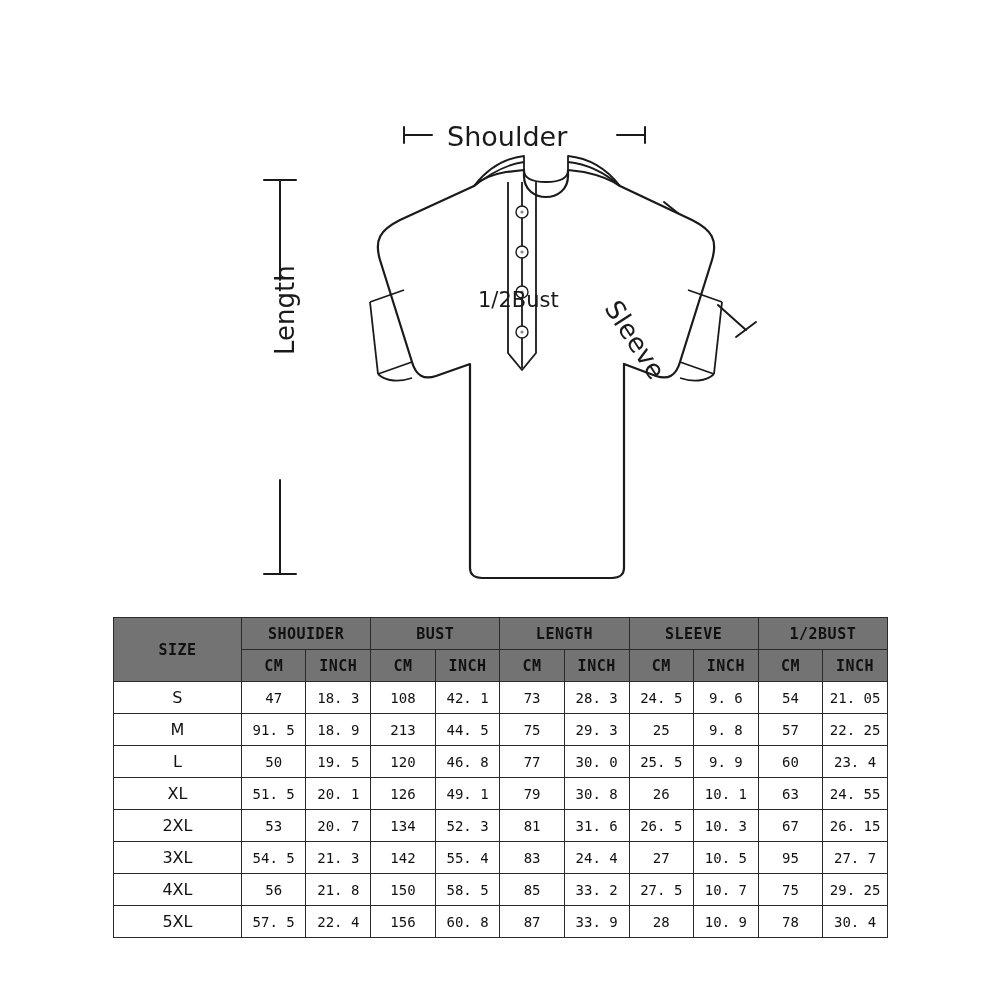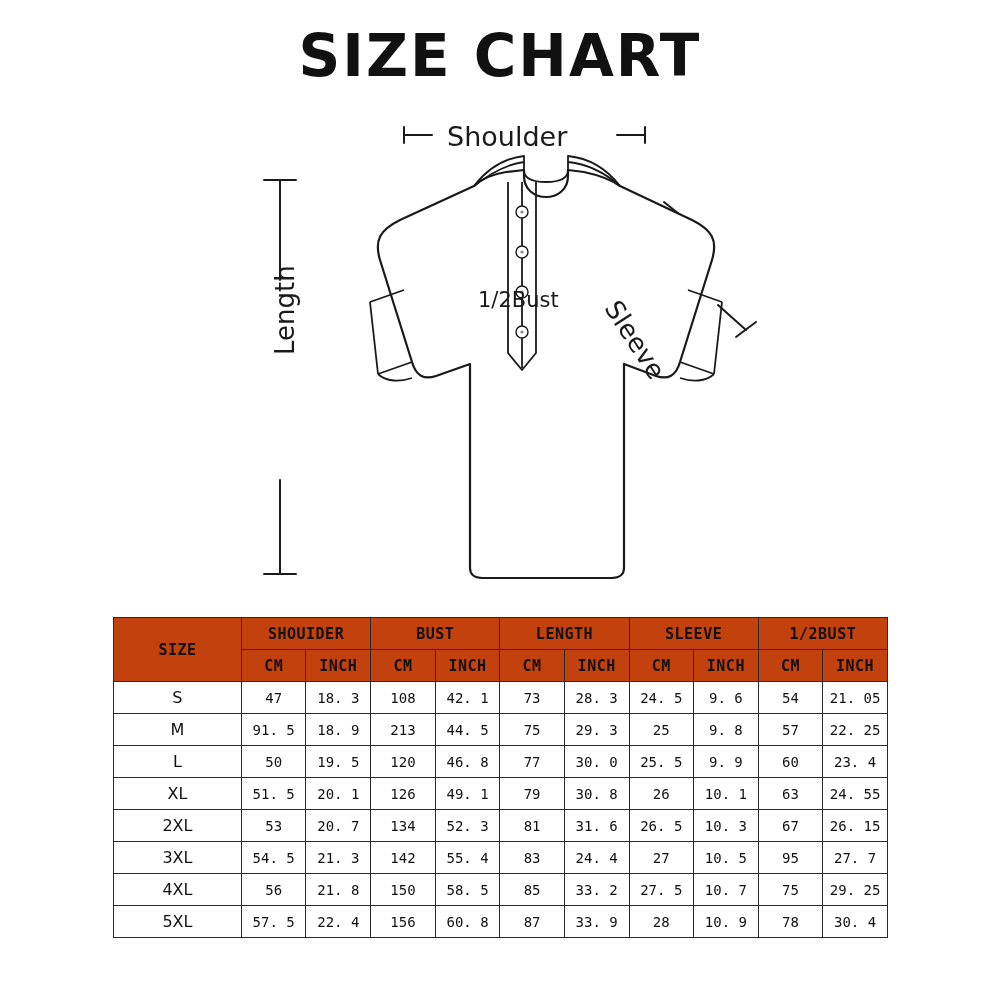--- a/index.html
+++ b/index.html
@@ -81,21 +81,21 @@
   }
   table.size-table td, table.size-table th {
     border: 1px solid #2a2a2a;
     text-align: center;
     padding: 0;
     height: 31px;
     font-weight: normal;
     color: #111;
   }
   table.size-table thead th {
-    background: #c2410c;
+    background: #737373;
     font-weight: bold;
     font-size: 15px;
     letter-spacing: 0.5px;
   }
   table.size-table thead th.sizecell {
     font-size: 15px;
     margin-top: 47px;
   }
   table.size-table tbody td.sizename {
     font-family: "DejaVu Sans", sans-serif;
@@ -106,21 +106,20 @@
     font-size: 14px;
   }
   .col-size { width: 128px; }
   .col-v { width: 64px; }
 </style>
 </head>
 <body>
 
 <div id="page">
 
-  <div class="title">SIZE CHART</div>
 
   <div class="illus">
 
     <svg width="1000" height="500" viewBox="0 0 1000 500">
       <g stroke="#1a1a1a" stroke-width="2" fill="none" stroke-linecap="round">
 
         <path d="M392 43 L392 27 M392 35 L420 35"></path>
         <path d="M633 43 L633 27 M633 35 L605 35"></path>
 
         <path d="M252 80 L284 80 M268 80 L268 180"></path>

